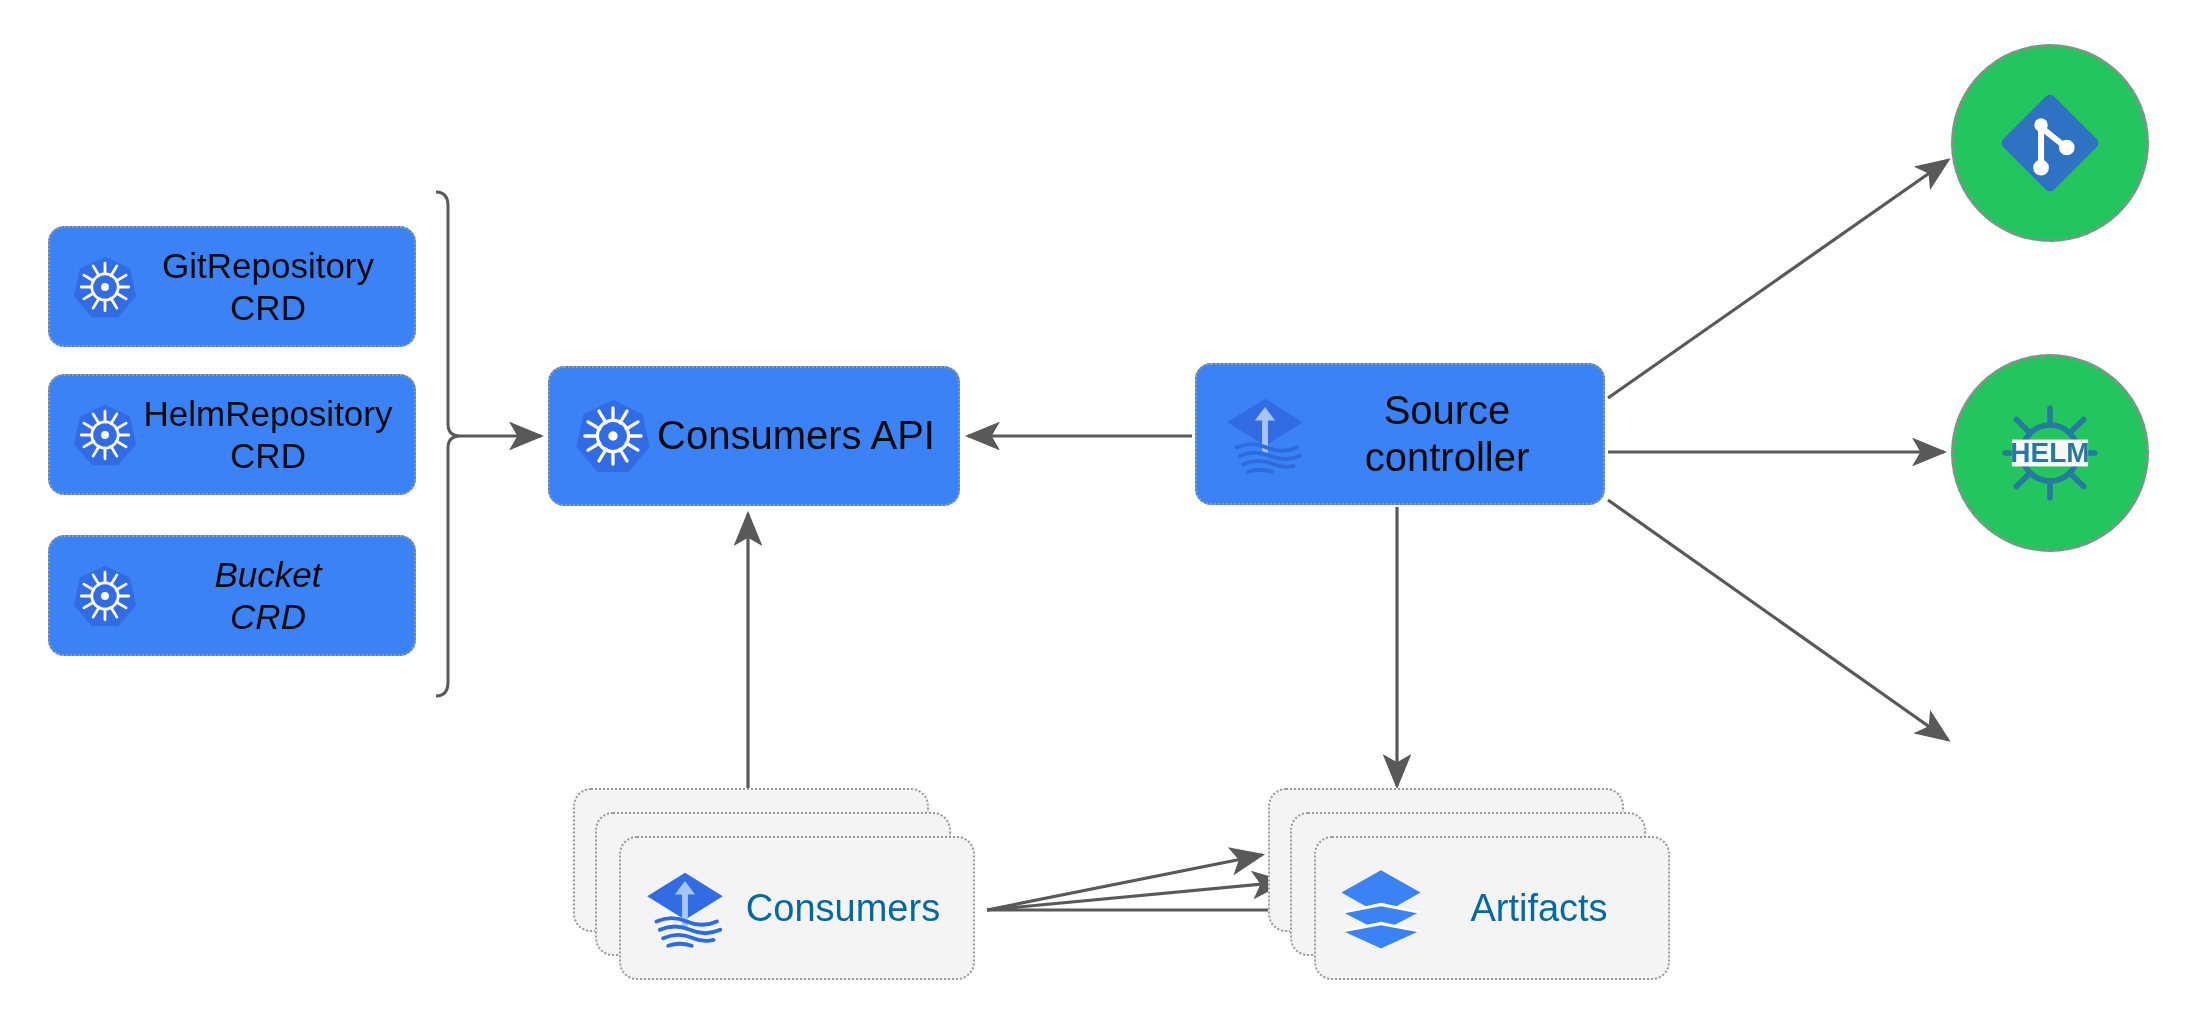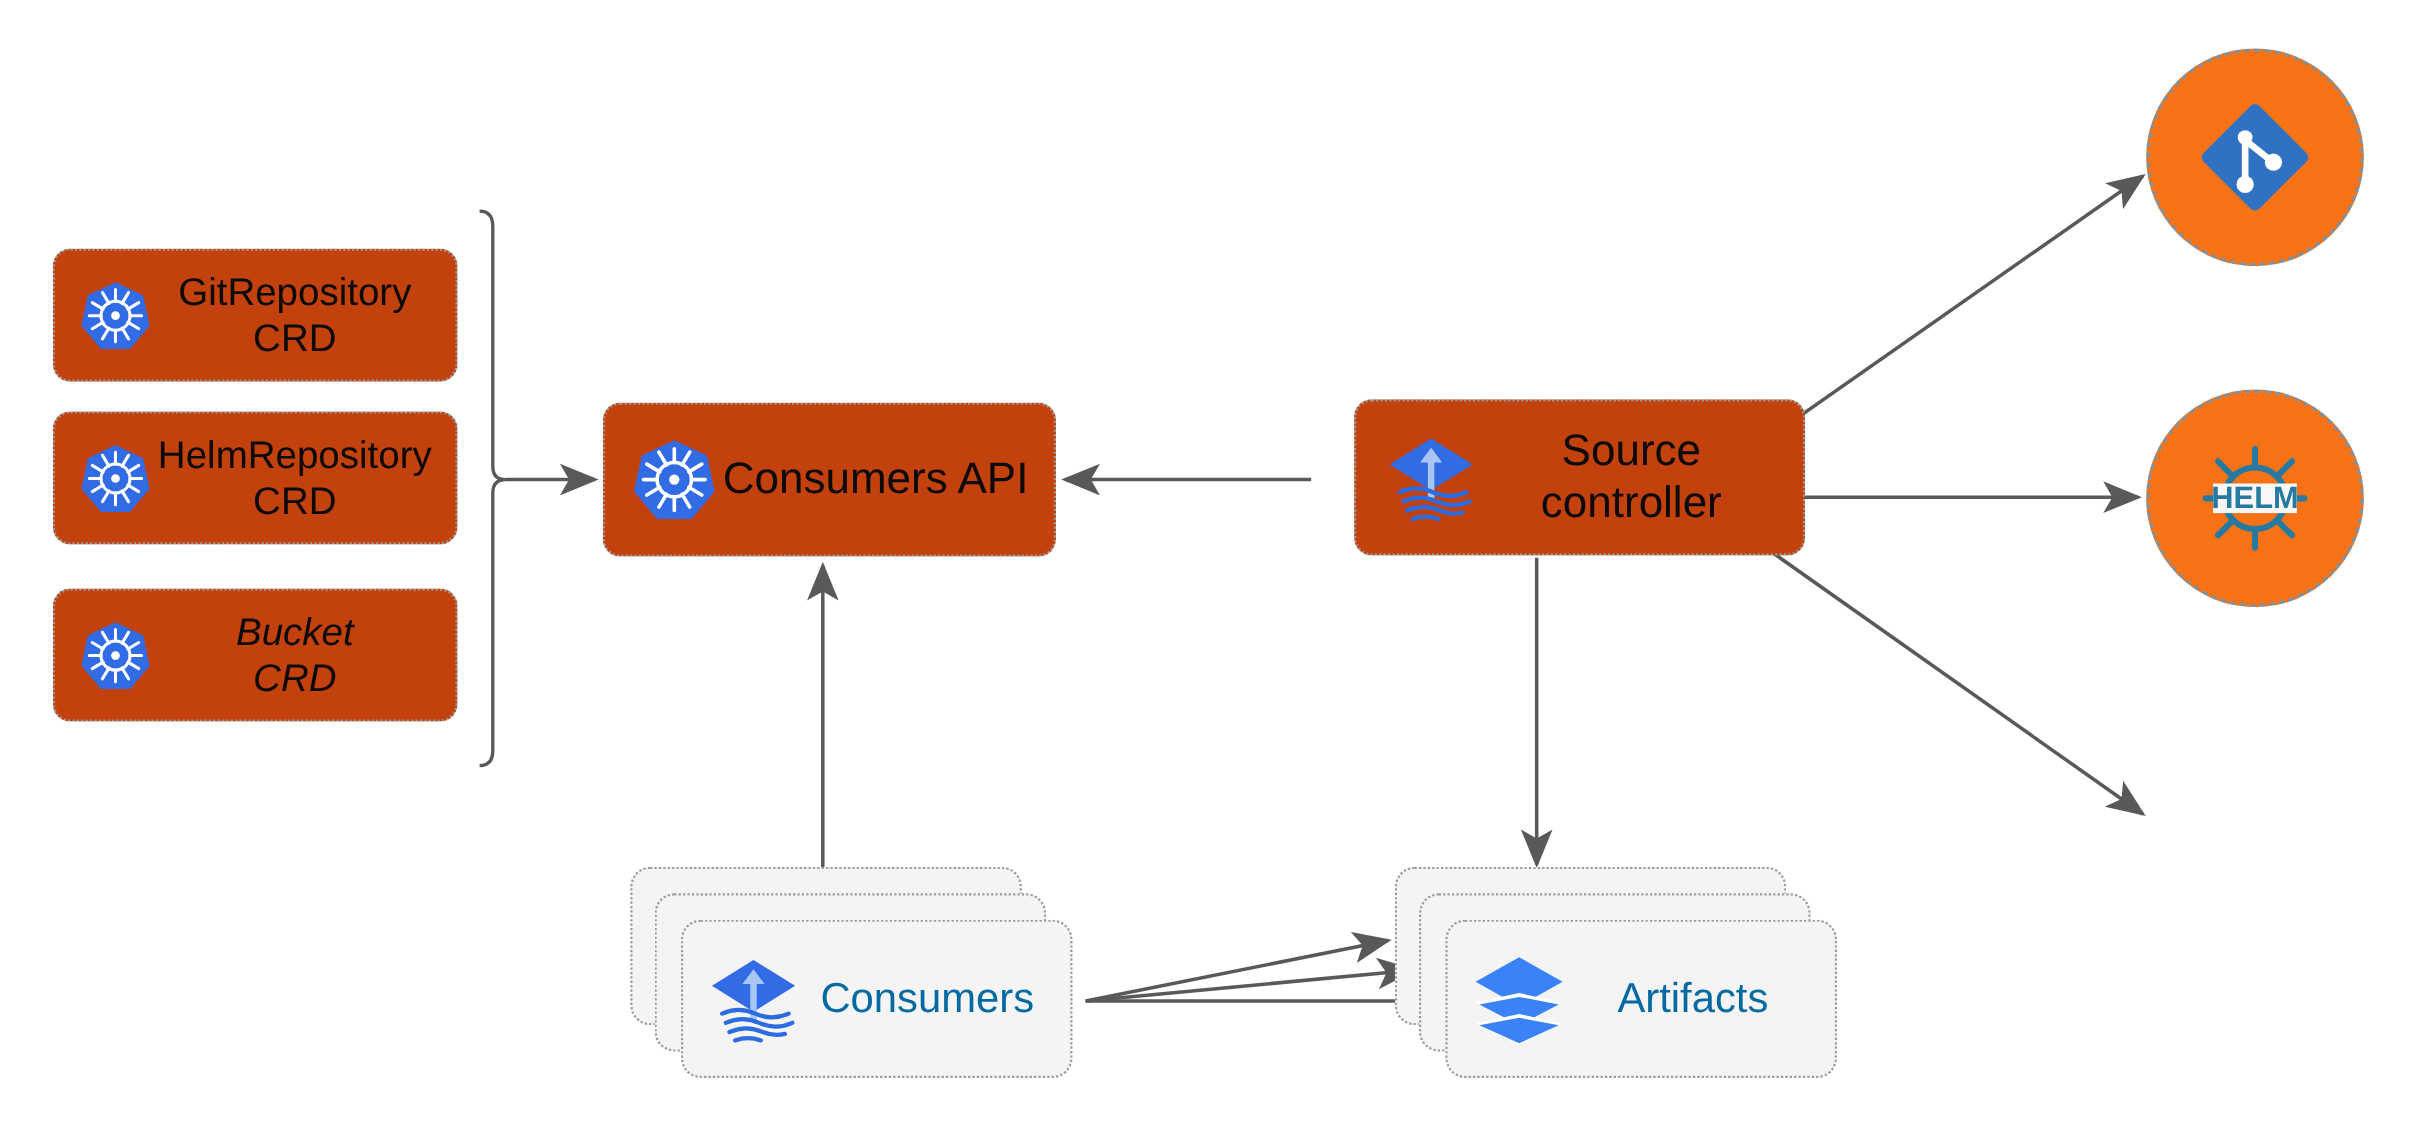--- a/index.html
+++ b/index.html
@@ -24,21 +24,21 @@
     top: 0; left: 0;
     width: 2196px;
     height: 1030px;
     pointer-events: none;
   }
 
   
   .node {
     position: absolute;
     box-sizing: border-box;
-    background: #c2410c;
+    background: #3b82f6;
     border: 2.5px dotted #9a9a9a;
     border-radius: 16px;
     display: flex;
     align-items: center;
     justify-content: center;
   }
   .node .label {
     color: #0a0a0a;
     line-height: 1.18;
     text-align: center;
@@ -68,21 +68,21 @@
     padding-left: 24px;
   }
   #k8s-api .label {
     font-size: 40px;
     flex: 1;
     text-align: center;
     padding-right: 18px;
   }
 
   #source-controller {
-    left: 1231px;
+    left: 1195px;
     top: 363px;
     width: 410px;
     height: 142px;
     padding-left: 26px;
   }
   #source-controller .label {
     font-size: 40px;
     flex: 1;
     text-align: center;
     padding-right: 16px;
@@ -120,21 +120,21 @@
   #consumers-stack { left: 573px; top: 788px; }
   #artifacts-stack { left: 1268px; top: 788px; }
 
   
   .circle-node {
     position: absolute;
     box-sizing: border-box;
     width: 198px;
     height: 198px;
     border-radius: 50%;
-    background: #f97316;
+    background: #22c55e;
     border: 3px dashed #8d8d8d;
     display: flex;
     align-items: center;
     justify-content: center;
     left: 1951px;
     text-align: right;
   }
   #circle-git  { top: 44px; }
   #circle-helm { top: 354px; }
   #circle-s3   { top: 664px; }

